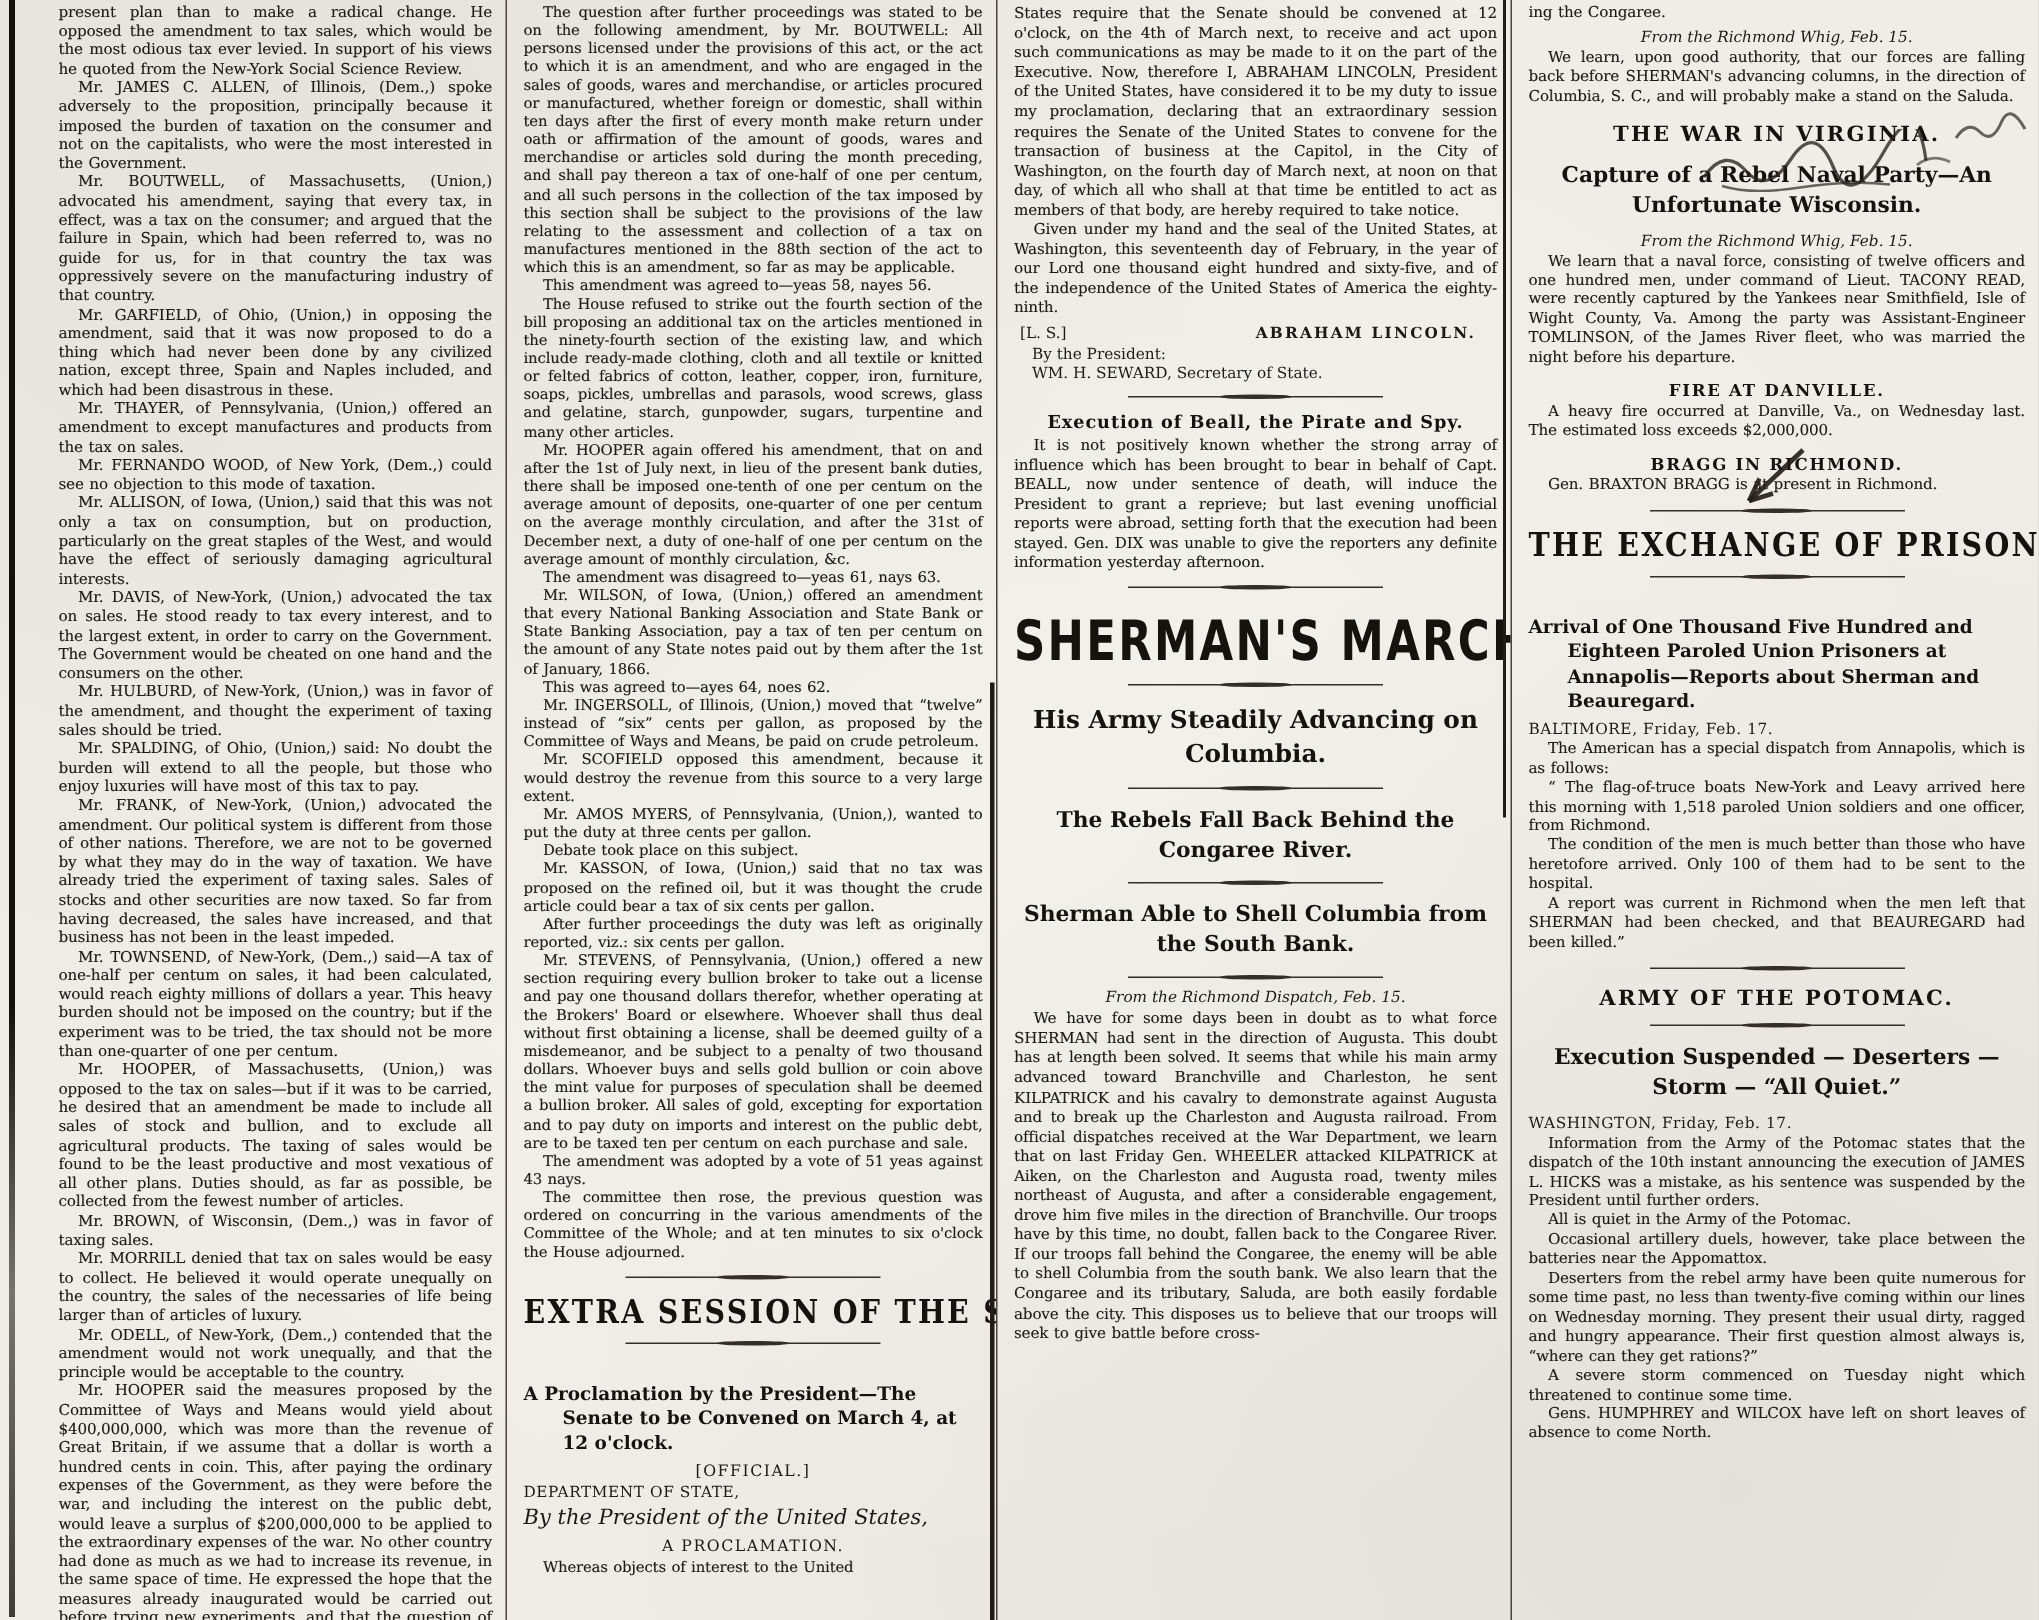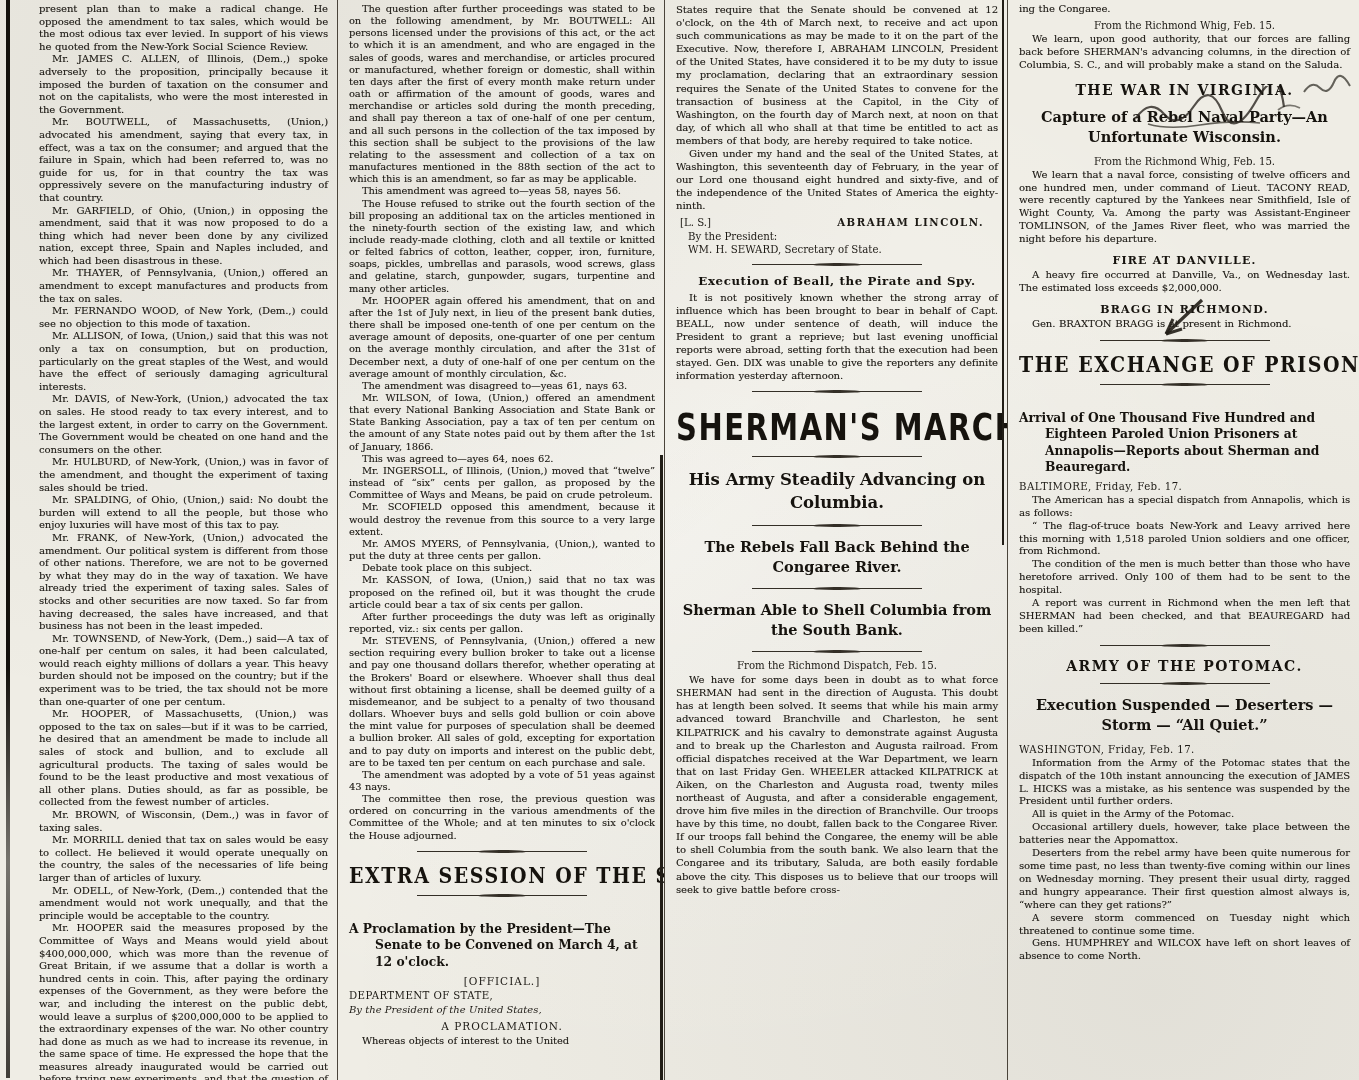--- a/index.html
+++ b/index.html
@@ -30,24 +30,24 @@
   .head-xl{font-family:"DejaVu Sans",sans-serif;font-weight:bold;font-size:29px;letter-spacing:1.5px;
     text-align:center;margin:16px 0 10px;transform:scaleY(1.28);color:#16130e;white-space:nowrap;}
   .head-lg{font-family:"DejaVu Serif",serif;font-weight:bold;font-size:19px;letter-spacing:1.5px;
     text-align:center;margin:10px 0 4px;transform:scaleY(1.15);white-space:nowrap;color:#16130e;}
   .head-md{font-weight:bold;font-size:14px;letter-spacing:1.5px;text-align:center;margin:10px 0 4px;color:#16130e;}
   .head-sm{font-weight:bold;font-size:11px;letter-spacing:1.2px;text-align:center;margin:8px 0 2px;color:#16130e;}
   .subhead{font-weight:bold;font-size:14.5px;line-height:20px;text-align:center;margin:9px 4px;color:#16130e;}
   .subhead.big{font-size:16.5px;line-height:23px;}
   .subhead-left{font-weight:bold;font-size:12.3px;line-height:16.5px;text-align:left;
     margin:23px 0 5px;padding-left:26px;text-indent:-26px;color:#16130e;}
-  .source{text-align:center;margin:4px 0 2px;font-size:10.2px;}
+  .source{font-style:italic;text-align:center;margin:4px 0 2px;font-size:10.2px;}
   .dateline{text-align:left;padding-right:30px;margin:2px 0;font-size:10.2px;letter-spacing:0.4px;}
   .centerline{text-align:center;margin:5px 0 3px;letter-spacing:1px;font-size:10.5px;}
-  .italicline{font-style:italic;margin:3px 0;font-size:10px;}
+  .italicline{font-style:italic;margin:3px 0;font-size:14px;}
   .plainline{margin:2px 12px;font-size:10.2px;}
   .sigline{display:flex;justify-content:space-between;margin:3px 0;padding:0 14px 0 4px;font-size:10.2px;align-items:flex-end;}
   .sig-name{letter-spacing:1.5px;font-weight:bold;}
   .articlehead{font-weight:bold;text-align:center;font-size:11.8px;letter-spacing:0.6px;margin:7px 0 3px;color:#16130e;}
 
   .edge-strip{position:absolute;left:6px;top:0;width:3.5px;height:1078px;
     background:linear-gradient(#14110c 0%,#14110c 62%, rgba(20,17,12,0.55) 80%, rgba(20,17,12,0.8) 100%);}
   .divider-extra{position:absolute;width:2px;background:#211d16;}
   .divider-extra.one{left:660px;top:455px;height:625px;width:3px;}
   .divider-extra.two{left:1002px;top:0;height:545px;width:1.5px;}

